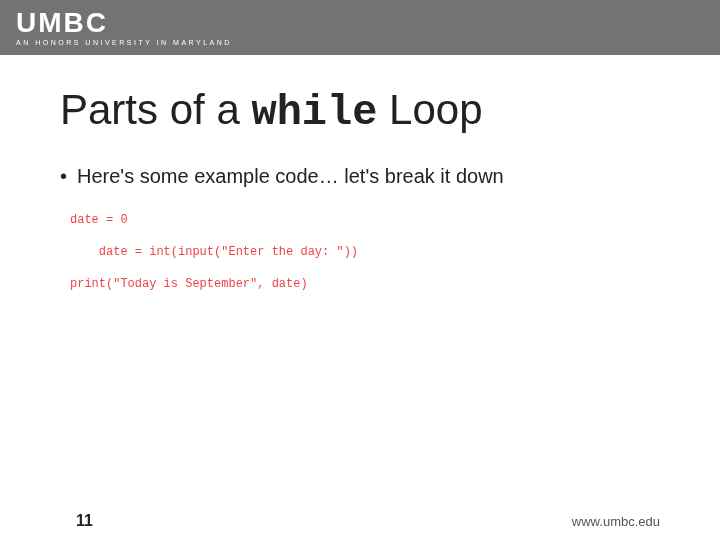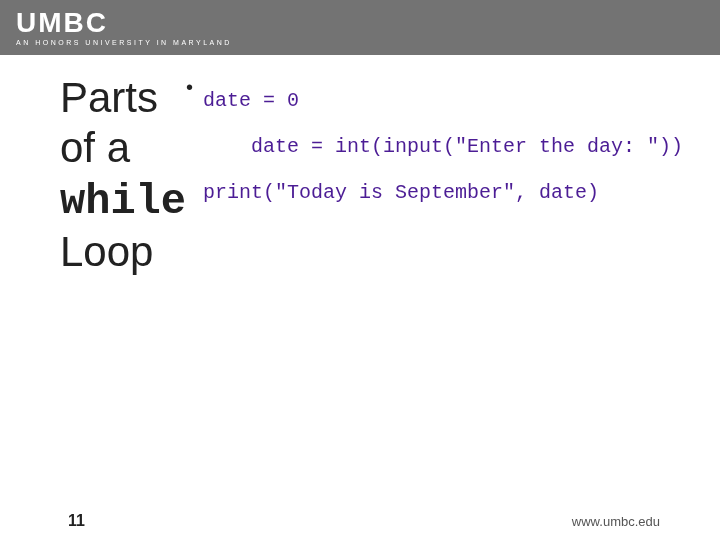--- a/index.html
+++ b/index.html
@@ -46,24 +46,24 @@
       color: #ffffff;
       font-size: 7px;
       letter-spacing: 2.5px;
       font-weight: 400;
       margin-top: 2px;
       font-family: Arial, sans-serif;
     }
 
     
     .main-content {
-      padding: 18px 60px 20px 60px;
+      padding: 30px 60px 20px 60px;
       height: calc(540px - 55px);
       display: flex;
-      flex-direction: row;
+      flex-direction: column;
       position: relative;
     }
 
     
     .slide-title {
       font-size: 42px;
       font-weight: 400;
       color: #222222;
       margin-bottom: 24px;
       line-height: 1.2;
@@ -94,42 +94,41 @@
     }
 
     .bullet-text {
       font-size: 20px;
       line-height: 1.4;
     }
 
     
     .code-block {
       font-family: 'Courier New', Courier, monospace;
-      font-size: 20px;
-      color: #4c1d95;
+      font-size: 12px;
+      color: #ef4444;
       line-height: 1.8;
-      margin-top: 10px;
       padding-left: 10px;
     }
 
     .code-line {
       display: block;
       white-space: pre;
     }
 
     .code-spacer {
       display: block;
       height: 10px;
     }
 
     
     .footer {
       position: absolute;
       bottom: 10px;
-      left: 68px;
+      left: 76px;
       right: 60px;
       display: flex;
       justify-content: space-between;
       align-items: center;
     }
 
     .slide-number {
       font-size: 16px;
       color: #222222;
       font-weight: 600;
@@ -153,20 +152,21 @@
 
 <div class="main-content">
 
   <h1 class="slide-title">
     <span>Parts of a </span><span class="code-word">while</span><span> Loop</span>
   </h1>
 
   <div class="bullet-section">
     <div class="bullet-item">
       <span class="bullet-dot">•</span>
+      <span class="bullet-text">Here's some example code… let's break it down</span>
     </div>
   </div>
 
   <div class="code-block">
     <span class="code-line">date = 0</span>
     <span class="code-spacer"></span>
     <span class="code-line">    date = int(input("Enter the day: "))</span>
     <span class="code-spacer"></span>
     <span class="code-line">print("Today is September", date)</span>
   </div>

